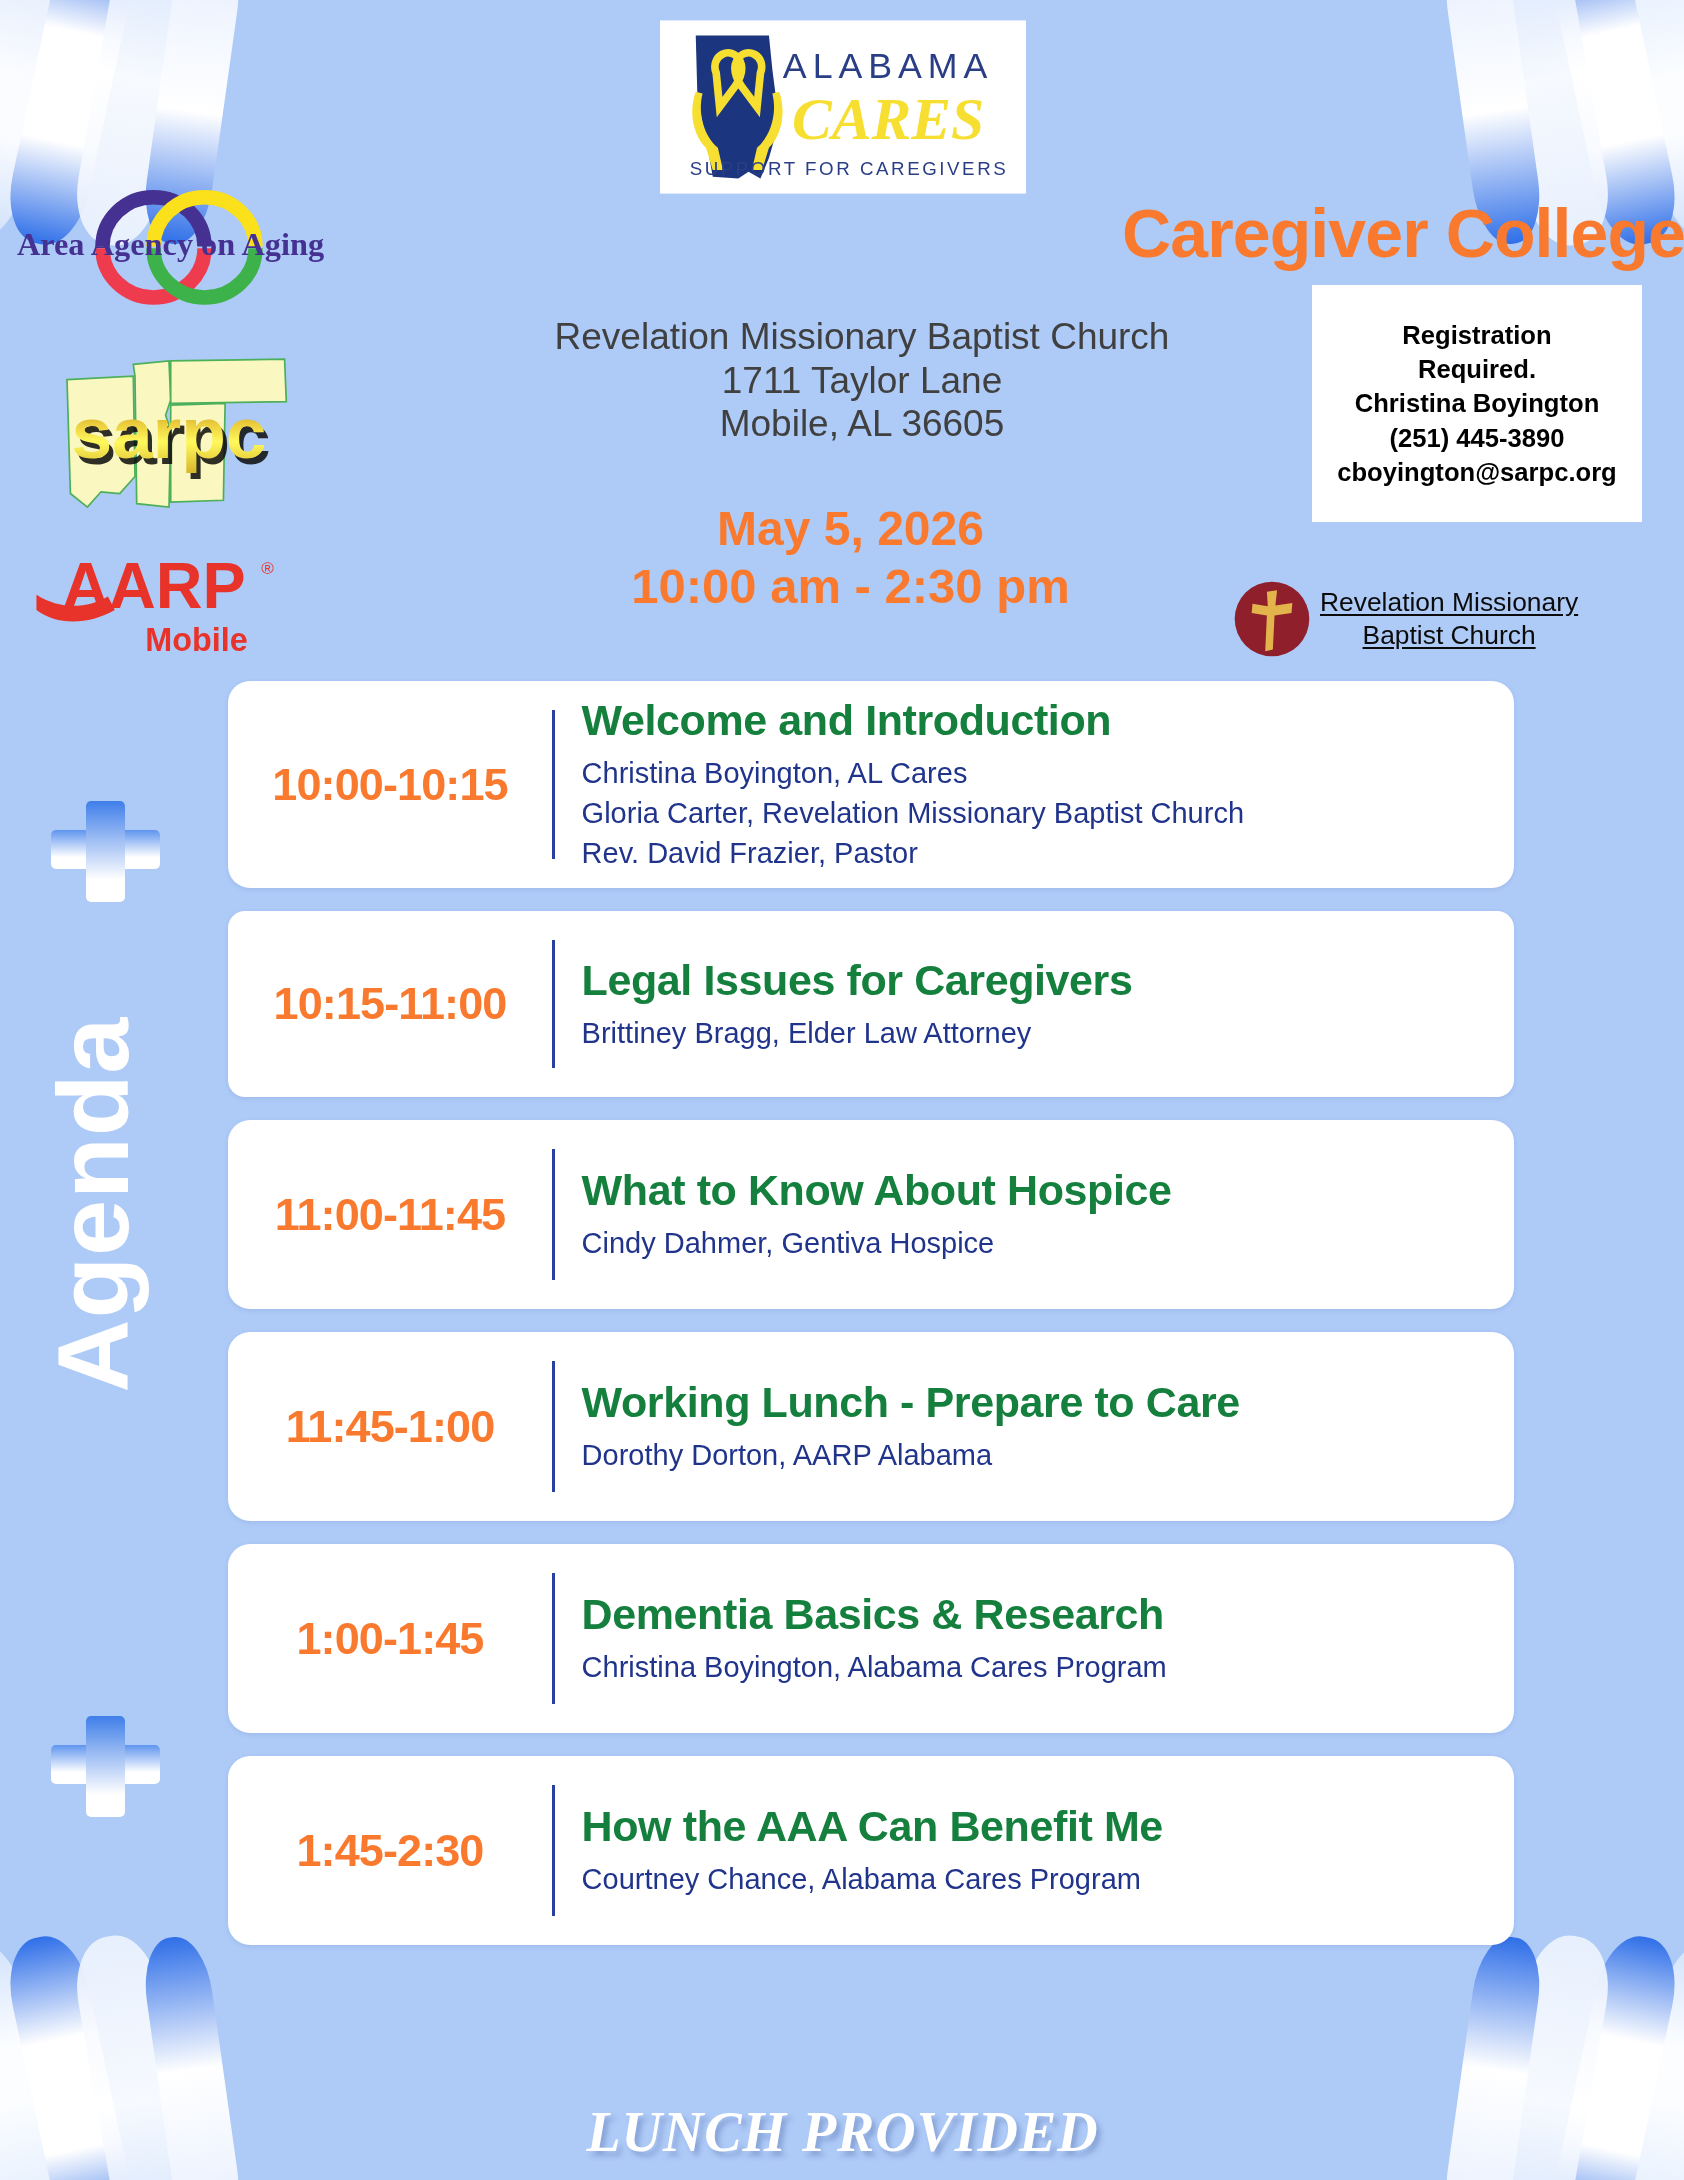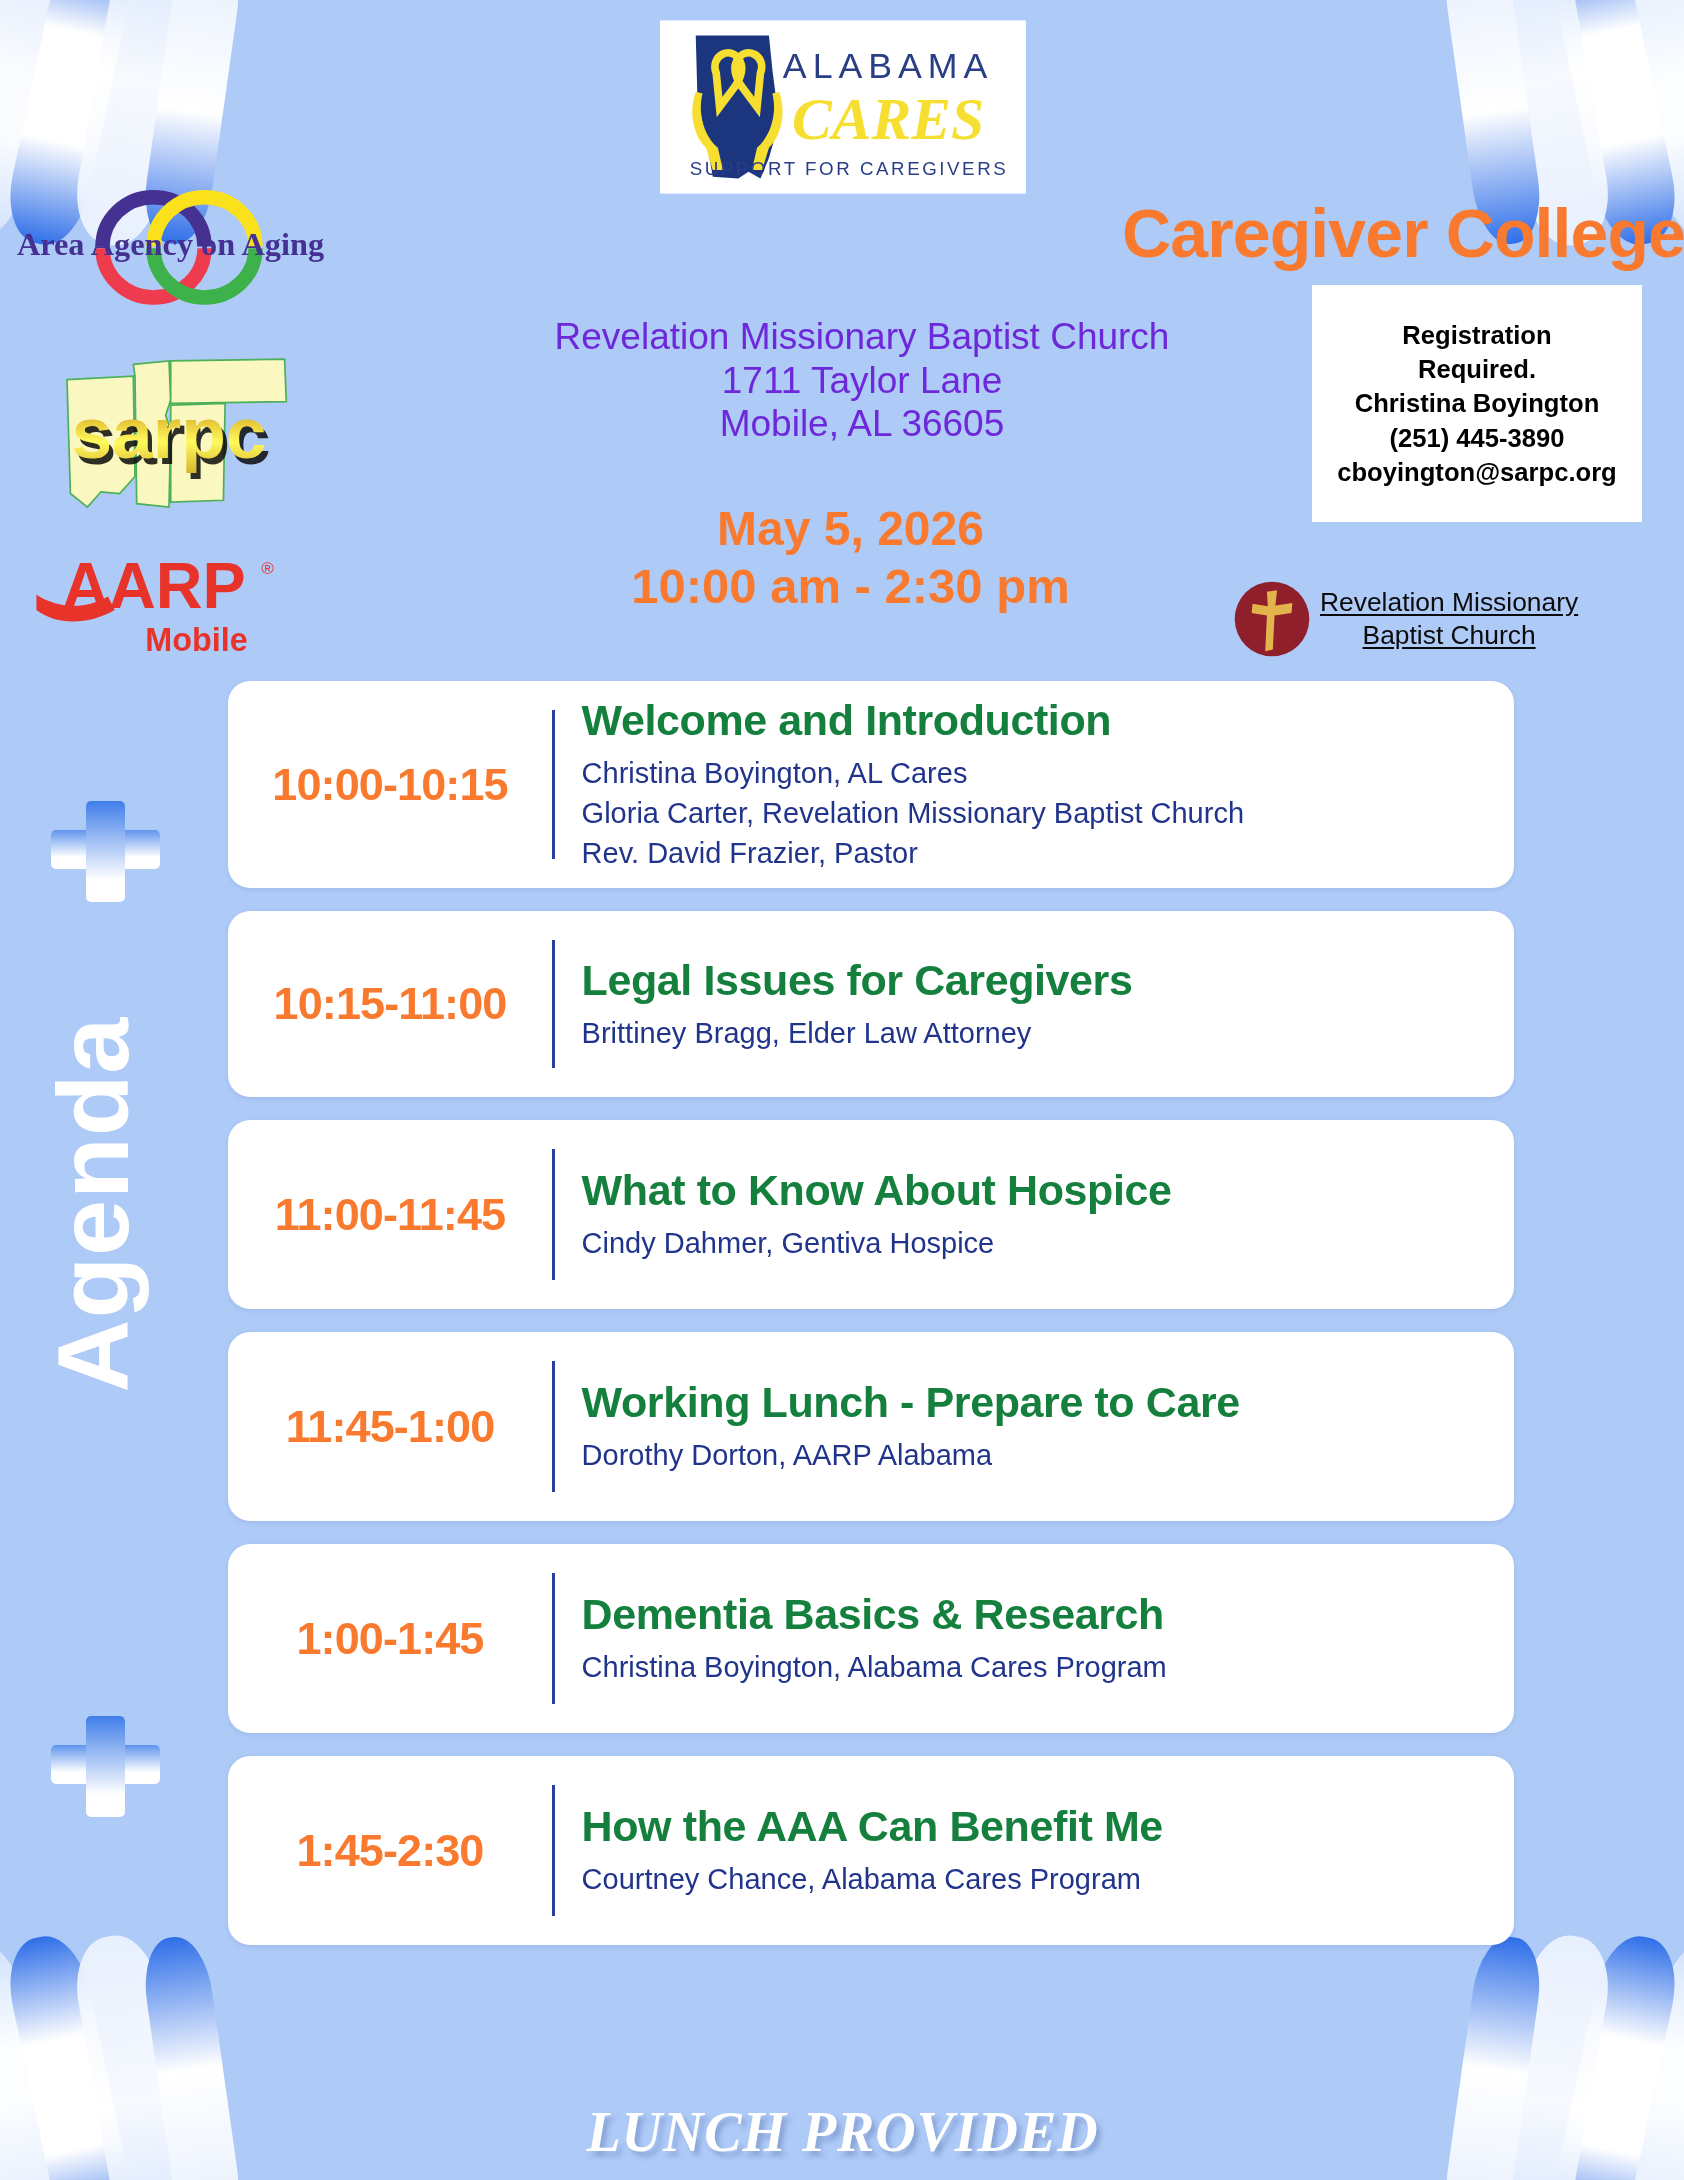--- a/index.html
+++ b/index.html
@@ -106,21 +106,21 @@
     font-size: 68px;
     font-weight: 700;
     color: #F97A2E;
     letter-spacing: -0.9px;
     line-height: 1.05;
   }
 
   .venue {
     position: absolute; left: 0; right: 0; top: 315px;
     text-align: center;
-    color: #6d28d9;
+    color: #404040;
     font-size: 37px;
     line-height: 1.18;
     font-weight: 400;
     margin-left: 39px;
   }
 
   .datetime {
     position: absolute; left: 16px; right: 0; top: 501px;
     text-align: center;
     color: #F97A2E;
@@ -221,21 +221,21 @@
     margin-bottom: 8.5px;
   }
   .card-sub {
     color: #21348C;
     font-size: 29px;
     line-height: 1.38;
     font-weight: 400;
   }
 
   .card.c1 { min-height: 187px; }
-  .card.c2 { min-height: 186px; }
+  .card.c2 { min-height: 186px; border-radius: 17px; }
   .card.c3 { min-height: 189px; }
   .card.c4 { min-height: 189px; justify-content: space-between; }
   .card.c5 { min-height: 189px; }
   .card.c6 { min-height: 189px; }
 
   
   .lunch {
     position: absolute;
     left: 0; right: 0; bottom: 17px;
     text-align: center;

